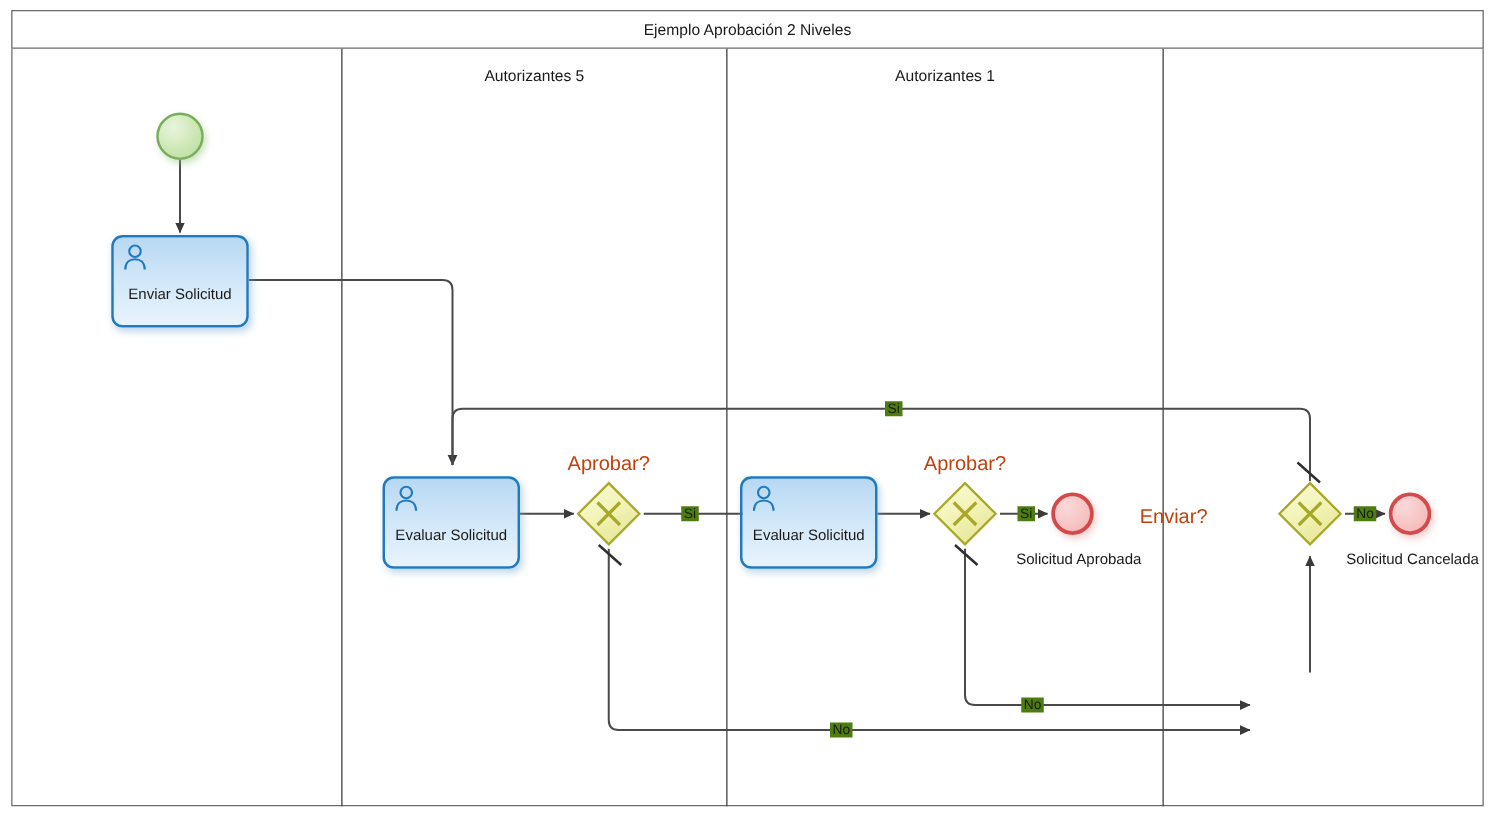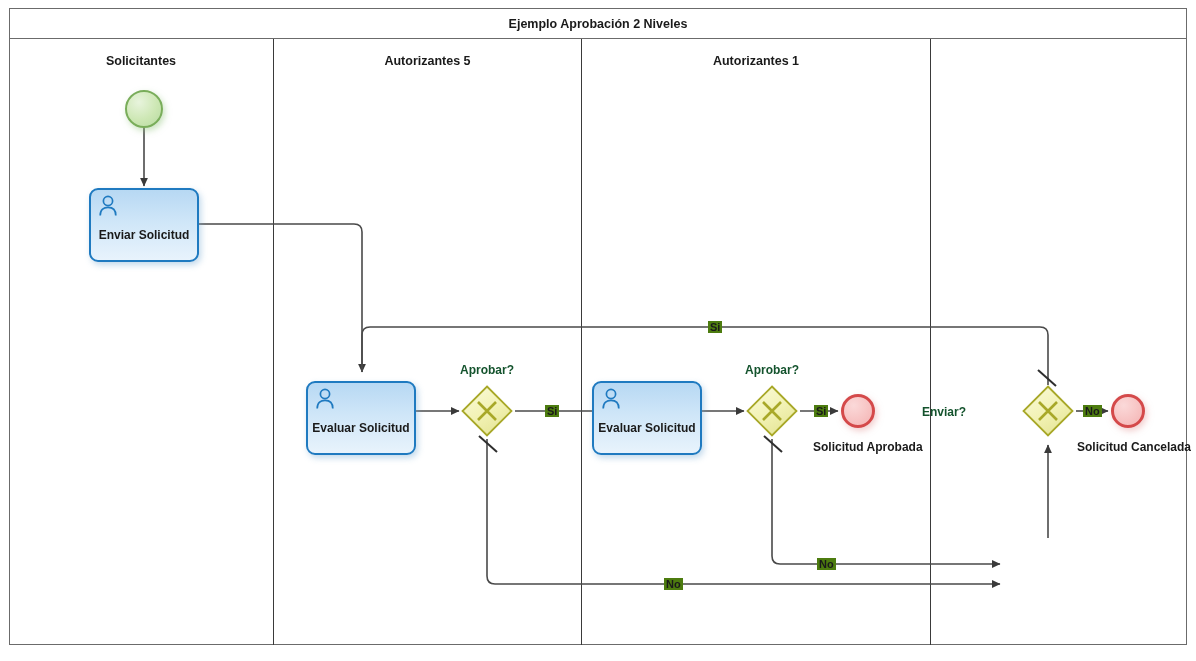--- a/index.html
+++ b/index.html
@@ -7,21 +7,20 @@
     padding: 0;
     background: #ffffff;
     font-family: "Liberation Sans", sans-serif;
   }
   #canvas {
     position: relative;
     width: 1196px;
     height: 661px;
     background: #ffffff;
     overflow: hidden;
-    font-weight: bold;
   }
   
   .pool {
     position: absolute;
     left: 9px;
     top: 8px;
     width: 1178px;
     height: 637px;
     border: 1px solid #6b6b6b;
     box-sizing: border-box;
@@ -92,22 +91,22 @@
     width: 20px;
     height: 22px;
   }
   .gateway {
     position: absolute;
     width: 52px;
     height: 52px;
   }
   .gw-label {
     position: absolute;
-    font-size: 12px;
-    color: #14532d;
+    font-size: 16px;
+    color: #c2410c;
     white-space: nowrap;
     text-align: center;
   }
   .event-start {
     position: absolute;
     width: 38px;
     height: 38px;
     border-radius: 50%;
     box-sizing: border-box;
     border: 2px solid #79ad5a;
@@ -148,21 +147,20 @@
   <div class="pool"></div>
 
   <div class="pool-header">
     <span>Ejemplo Aprobación 2 Niveles</span>
   </div>
 
   <div class="lane-divider" style="left:273px;"></div>
   <div class="lane-divider" style="left:581px;"></div>
   <div class="lane-divider" style="left:930px;"></div>
 
-  <div class="lane-title" style="left:9px; width:264px;">Solicitantes</div>
   <div class="lane-title" style="left:274px; width:307px;">Autorizantes 5</div>
   <div class="lane-title" style="left:582px; width:348px;">Autorizantes 1</div>
 
   <svg id="flows">
     <defs>
       <marker id="arrow" markerWidth="9" markerHeight="9" refX="8" refY="4.5" orient="auto" markerUnits="userSpaceOnUse">
         <path d="M0,0.6 L8.5,4.5 L0,8.4 Z" fill="#3a3a3a"></path>
       </marker>
     </defs>
     <g fill="none" stroke="#4a4a4a" stroke-width="1.6" stroke-linejoin="round">

